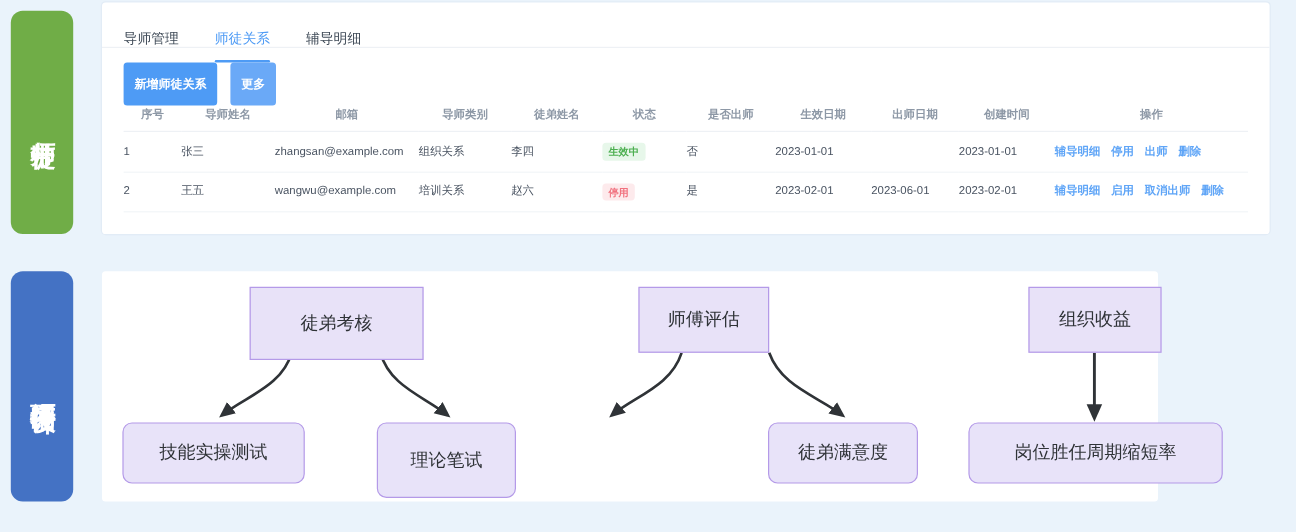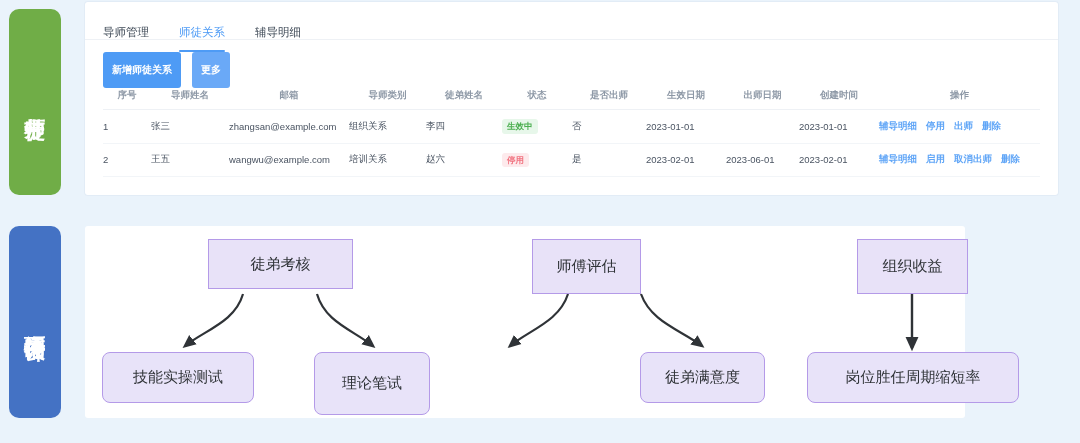--- a/index.html
+++ b/index.html
@@ -286,21 +286,21 @@
 
       <path d="M158,68 C150,96 120,104 100,120" stroke="#2f3337" stroke-width="2.2" fill="none" marker-end="url(#arrow)"></path>
       <path d="M232,68 C240,96 268,104 288,120" stroke="#2f3337" stroke-width="2.2" fill="none" marker-end="url(#arrow)"></path>
 
       <path d="M483,68 C474,96 444,104 425,120" stroke="#2f3337" stroke-width="2.2" fill="none" marker-end="url(#arrow)"></path>
       <path d="M556,68 C566,96 596,104 617,120" stroke="#2f3337" stroke-width="2.2" fill="none" marker-end="url(#arrow)"></path>
 
       <path d="M827,68 L827,122" stroke="#2f3337" stroke-width="2.4" fill="none" marker-end="url(#arrow)"></path>
     </svg>
 
-    <div class="node node-top" style="left:123px;top:13px;width:145px;height:50px;">
+    <div class="node node-top" style="left:123px;top:13px;width:145px;height:61px;">
       <span>徒弟考核</span>
     </div>
     <div class="node node-leaf" style="left:17px;top:126px;width:152px;height:51px;">
       <span>技能实操测试</span>
     </div>
     <div class="node node-leaf" style="left:229px;top:126px;width:116px;height:63px;align-items:center;">
       <span>理论笔试</span>
     </div>
 
     <div class="node node-top" style="left:447px;top:13px;width:109px;height:55px;">

